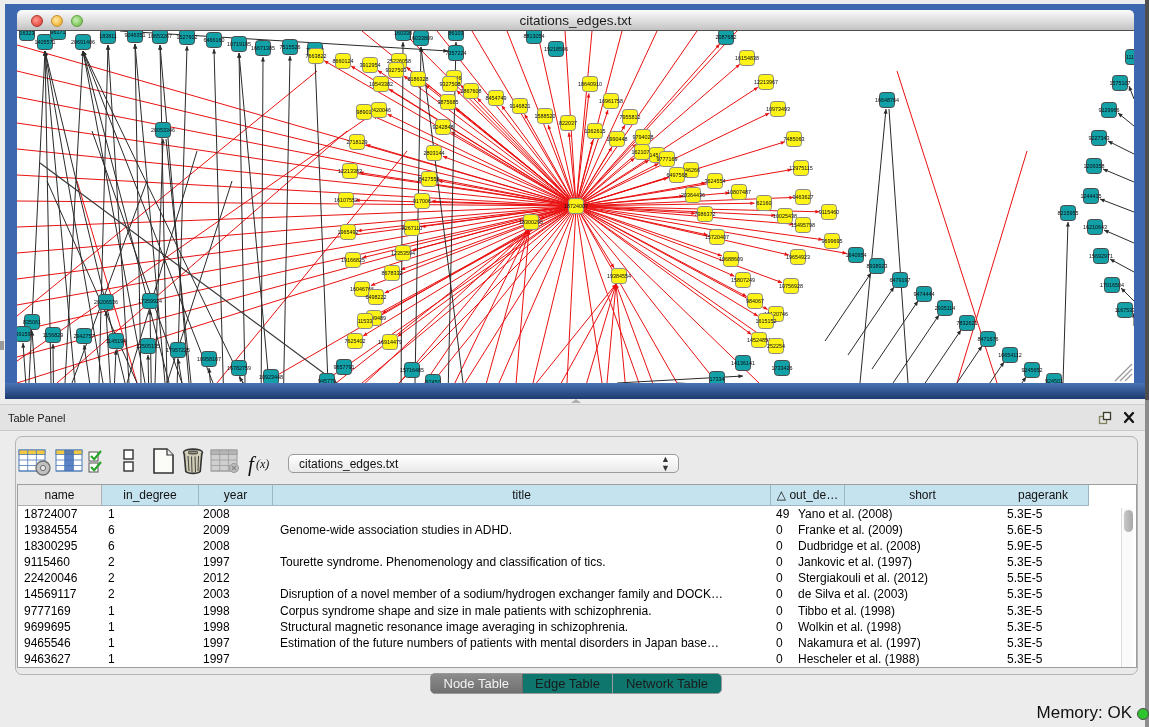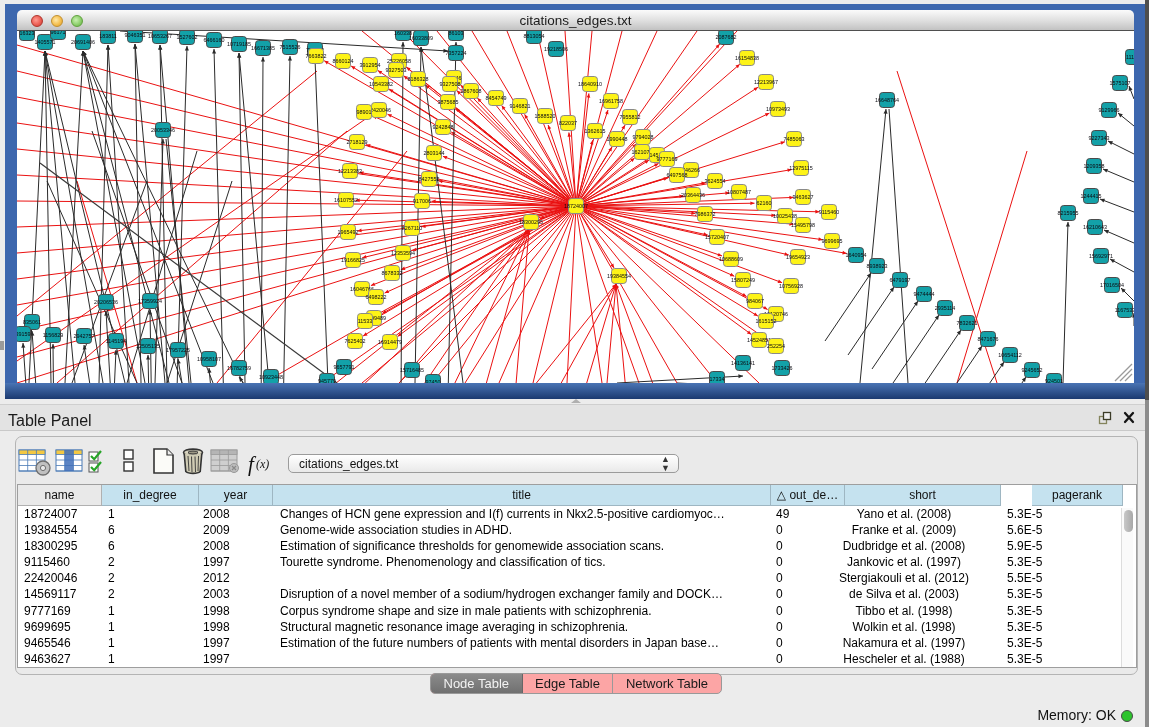--- a/index.html
+++ b/index.html
@@ -11,51 +11,51 @@
 #win { position:absolute; left:17px; top:10px; width:1117px; height:373px; border-radius:5px 5px 0 0; }
 #titlebar { position:absolute; left:0; top:0; width:1117px; height:21px; border-radius:5px 5px 0 0;
   background:linear-gradient(#fbfbfb, #dedede 55%, #c2c2c2); border-bottom:1px solid #4f4f4f;
   text-align:center; font-size:13.5px; color:#1b1b1b; line-height:21px; }
 .tl { position:absolute; top:5px; width:12px; height:12px; border-radius:50%; z-index:5; }
 #tlr { left:14px; background:radial-gradient(circle at 4px 4px, #ff9a91, #ec5f55 55%, #c33931); border:0.5px solid #b0352c; }
 #tly { left:34px; background:radial-gradient(circle at 4px 4px, #ffe9a8, #f5bf4f 55%, #d8992b); border:0.5px solid #c29030; }
 #tlg { left:54px; background:radial-gradient(circle at 4px 4px, #c8f0b0, #8ed06e 55%, #5faa3f); border:0.5px solid #61a23f; }
 #graph { position:absolute; left:0; top:21px; width:1117px; height:352px; background:#fff; overflow:hidden; }
 #tpbar { position:absolute; left:0; top:404px; width:1145px; height:27px; background:#e3e3e3;
-  border-top:1px solid #cfcfcf; border-bottom:1px solid #c9c9c9; font-size:16px; color:#1a1a1a;padding-left:12px; }
+  border-top:1px solid #cfcfcf; border-bottom:1px solid #c9c9c9; font-size:11px; color:#1a1a1a;padding-left:12px; }
 #tpbar span { position:absolute; left:8px; top:7px; }
 #splitter { position:absolute; left:571px; top:399px; width:0; height:0;
   border-left:5px solid transparent; border-right:5px solid transparent; border-bottom:4px solid #b0b0b0; }
 #panel { position:absolute; left:15px; top:436px; width:1123px; height:239px; background:#eaeaea;
   border:1px solid #b4b4b4; border-radius:7px; }
 #dropdown { position:absolute; left:288px; top:454px; width:391px; height:19px; border:1px solid #9b9b9b;
   border-radius:5px; background:linear-gradient(#ffffff,#e9e9e9); font-size:12px; color:#111;
   line-height:19px; padding-left:10px; }
 #dropdown .spin { position:absolute; right:8px; top:0px; font-size:9px; color:#333; letter-spacing:0;
   line-height:9px; }
 #tablewrap { position:absolute; left:17px; top:484px; width:1120px; height:184px; background:#fff;
   border:1px solid #9e9e9e; overflow:hidden; font-size:12px; }
 #thead { position:absolute; left:0; top:0; height:31px; width:1074px; }
 .th { position:absolute; top:0; height:21px; background:#c5e2ef; border-right:1px solid #9eb6c2;
   border-bottom:1px solid #9eb6c2; text-align:center; line-height:21px; color:#111; }
 #tbody { position:absolute; left:0; top:21px; width:1120px; }
 .tr { position:relative; height:16.1px; line-height:16.1px; white-space:nowrap; color:#000; }
 .tr span { position:absolute; top:0; }
 .c0 { left:6px; } .c1 { left:90px; } .c2 { left:185px; } .c3 { left:262px; }
-.c4 { left:758px; } .c5 { left:808px; width:156px; text-align:center; } .c6 { left:989px; }
+.c4 { left:758px; } .c5 { left:780px; width:156px; } .c6 { left:989px; }
 #vscroll { position:absolute; right:3px; top:23px; width:12px; height:159px; background:#fafafa;
   border-left:1px solid #ddd; }
 #vthumb { position:absolute; left:1.5px; top:2px; width:9px; height:22px; border-radius:5px;
   background:linear-gradient(90deg,#c8c8c8,#a8a8a8); }
 #tabs { position:absolute; left:430px; top:673px; height:21px; display:flex; border:1px solid #999;
-  border-radius:5px; overflow:hidden; background:#fca5a5; font-size:13px; }
+  border-radius:5px; overflow:hidden; background:#0f766e; font-size:13px; }
 .tab { padding:0 12.5px; line-height:20px; color:#1a1a1a; border-right:1px solid #999; }
 .tab.sel { background:linear-gradient(#8b8b8b,#707070); color:#f3f3f3; border-right:1px solid #666; }
 .tab:last-child { border-right:none; }
-#status { position:absolute; right:16px; bottom:4px; font-size:14px; color:#111; }
+#status { position:absolute; right:0; bottom:4px; font-size:17px; color:#111; }
 #status i { display:inline-block; width:12px; height:12px; border-radius:50%; background:#2ec42e;
   border:1px solid #4a4a4a; vertical-align:-2px; margin-left:5px; }
 </style></head>
 <body>
 <div id="frame"></div>
 <div style="position:absolute;left:0;top:341px;width:4px;height:9px;background:#9a9a9a"></div>
 <div id="framebot"></div>
 <div id="rstrip"></div>
 <div id="win">
   <div id="titlebar">citations_edges.txt<span class="tl" id="tlr"></span><span class="tl" id="tly"></span><span class="tl" id="tlg"></span></div>
@@ -1036,46 +1036,44 @@
   </svg>
 <div id="dropdown">citations_edges.txt<span class="spin">▲<br>▼</span></div>
 <div id="tablewrap">
   <div id="thead">
     <span class="th" style="left:0;width:84px;background:#e9e9e9;border-right:1px solid #b0b0b0;border-bottom:1px solid #b0b0b0;">name</span>
     <span class="th" style="left:84px;width:97px;">in_degree</span>
     <span class="th" style="left:181px;width:74px;">year</span>
     <span class="th" style="left:255px;width:498px;">title</span>
     <span class="th" style="left:753px;width:74px;">△ out_de…</span>
     <span class="th" style="left:827px;width:156px;">short</span>
-    <span class="th" style="left:1014px;width:91px;">pagerank</span>
+    <span class="th" style="left:980px;width:91px;">pagerank</span>
   </div>
   <div id="tbody">
       <div class="tr">
         <span class="c0">18724007</span>
         <span class="c1">1</span>
         <span class="c2">2008</span>
-        <span class="c3">Changes of HCN gene expression and I(f) currents in Nkx2.5-positive cardiomyoc…</span>
         <span class="c4">49</span>
         <span class="c5">Yano et al. (2008)</span>
         <span class="c6">5.3E-5</span>
       </div>
       <div class="tr">
         <span class="c0">19384554</span>
         <span class="c1">6</span>
         <span class="c2">2009</span>
         <span class="c3">Genome-wide association studies in ADHD.</span>
         <span class="c4">0</span>
         <span class="c5">Franke et al. (2009)</span>
         <span class="c6">5.6E-5</span>
       </div>
       <div class="tr">
         <span class="c0">18300295</span>
         <span class="c1">6</span>
         <span class="c2">2008</span>
-        <span class="c3">Estimation of significance thresholds for genomewide association scans.</span>
         <span class="c4">0</span>
         <span class="c5">Dudbridge et al. (2008)</span>
         <span class="c6">5.9E-5</span>
       </div>
       <div class="tr">
         <span class="c0">9115460</span>
         <span class="c1">2</span>
         <span class="c2">1997</span>
         <span class="c3">Tourette syndrome. Phenomenology and classification of tics.</span>
         <span class="c4">0</span>

